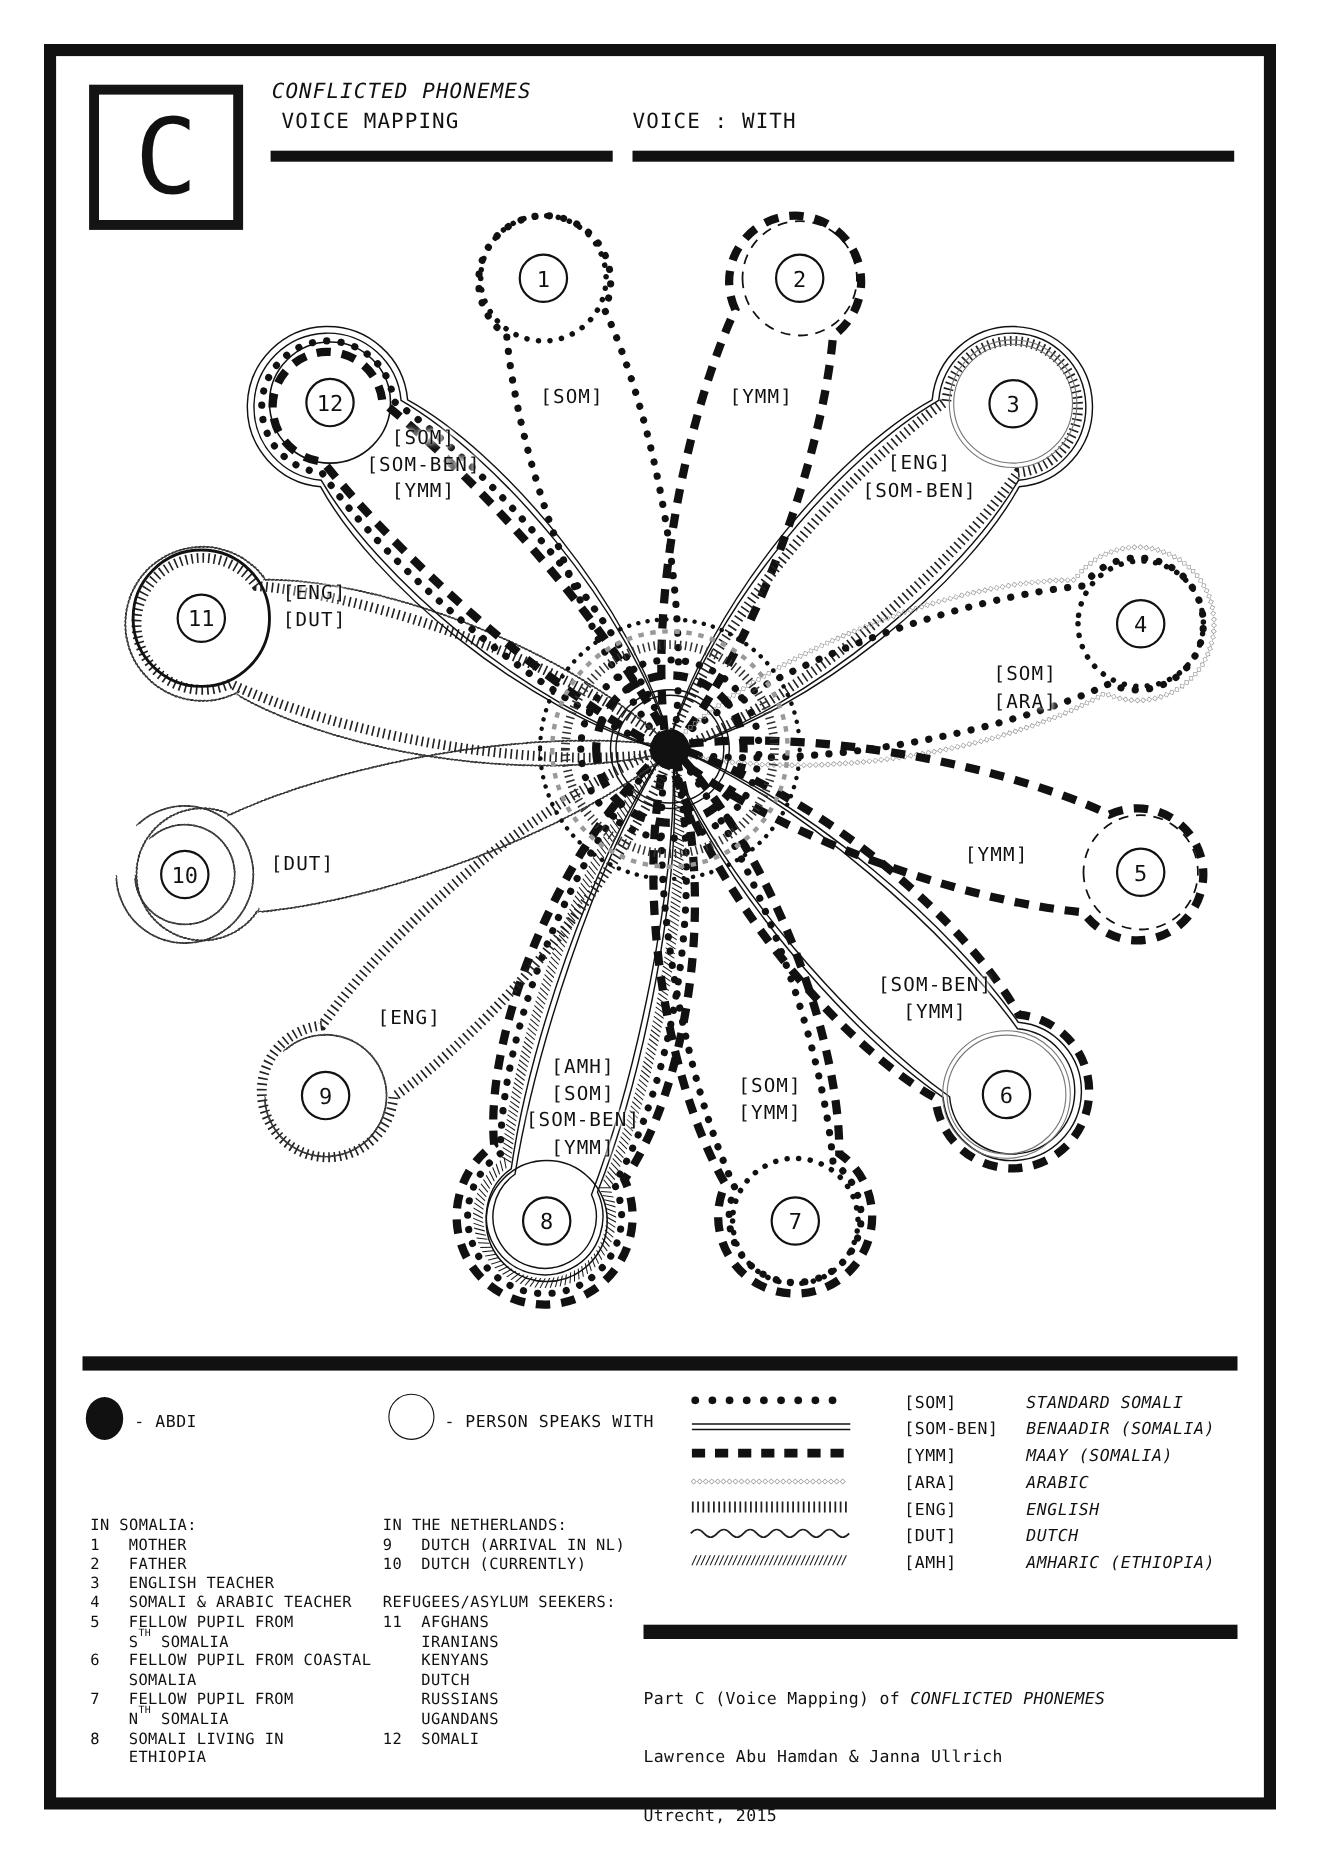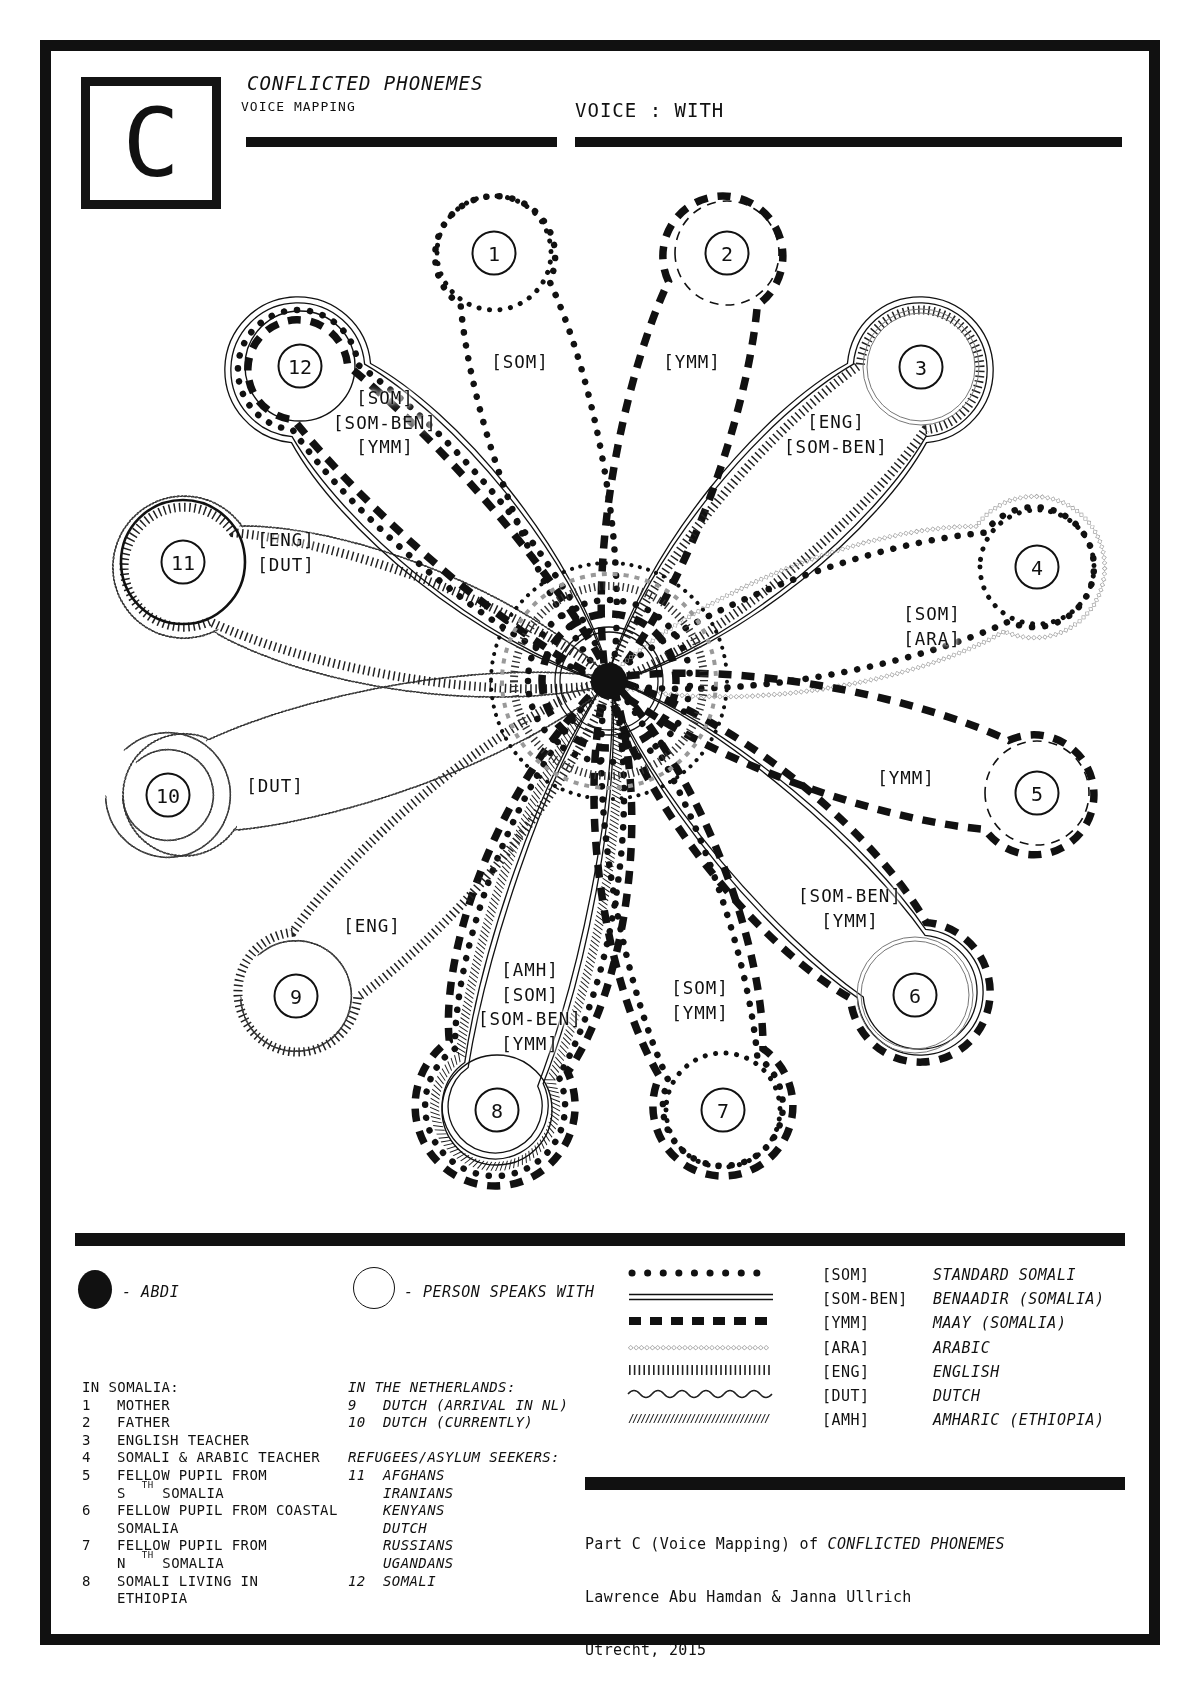--- a/index.html
+++ b/index.html
@@ -5,46 +5,46 @@
   html,body{margin:0;padding:0;}
   body{width:1200px;height:1685px;background:#fff;position:relative;overflow:hidden;
        font-family:"DejaVu Sans Mono","Liberation Mono",monospace;color:#111;}
   .frame{position:absolute;left:40px;top:40px;width:1120px;height:1605px;
          border:11px solid #111;box-sizing:border-box;z-index:0;}
   
   .cbox{position:absolute;left:81px;top:77px;width:140px;height:132px;border:9px solid #141414;
         box-sizing:border-box;display:flex;align-items:center;justify-content:center;
         font-size:95px;z-index:4;background:#fff;}
   .title{position:absolute;left:247px;top:72px;font-size:19px;font-style:italic;letter-spacing:1px;z-index:4;}
-  .subtitle{position:absolute;left:241px;top:99px;font-size:13px;letter-spacing:1px;z-index:4;}
+  .subtitle{position:absolute;left:256px;top:99px;font-size:19px;letter-spacing:1px;z-index:4;}
   .voice{position:absolute;left:575px;top:99px;font-size:19px;letter-spacing:1px;z-index:4;}
   .bar{position:absolute;background:#111;z-index:4;}
   
   #diagram-svg{position:absolute;left:0;top:0;width:1200px;height:1685px;z-index:1;}
   .node{position:absolute;width:41px;height:41px;border:2.3px solid #111;border-radius:50%;
         background:#fff;display:flex;align-items:center;justify-content:center;font-size:20px;
         transform:translate(-50%,-50%);z-index:3;}
   .nlabel{position:absolute;transform:translate(-50%,-50%);text-align:center;font-size:17.5px;
         line-height:24.5px;letter-spacing:1px;z-index:3;white-space:nowrap;
         text-shadow:0 0 6px #fff,0 0 6px #fff,0 0 3px #fff;}
   .nlabel span{display:block;}
   
   .dotabdi{position:absolute;left:78px;top:1270px;width:34px;height:39px;border-radius:50%;background:#111;z-index:4;}
   .circperson{position:absolute;left:353px;top:1267px;width:42px;height:42px;border:1.7px solid #111;
         border-radius:50%;box-sizing:border-box;z-index:4;background:#fff;}
-  .lglabel{position:absolute;font-size:15px;letter-spacing:0.5px;z-index:4;font-style:italic;}
+  .lglabel{position:absolute;font-size:15px;letter-spacing:0.5px;z-index:4;}
   .lgrow{position:absolute;left:626px;width:505px;height:24px;z-index:4;}
   .ls{position:absolute;left:0;top:1px;width:150px;height:16px;}
   .lgcode{position:absolute;left:196px;top:2px;font-size:15px;letter-spacing:0.5px;}
   .lgname{position:absolute;left:307px;top:2px;font-size:15px;font-style:italic;letter-spacing:0.5px;}
   
   .listcol{position:absolute;font-size:14px;line-height:17.6px;letter-spacing:0.4px;z-index:4;}
   .lrow{display:flex;height:17.6px;white-space:pre;}
   .lrow .num{width:35px;flex:none;}
-  .listcol sup{font-size:9px;line-height:0;margin-left:16px;}
+  .listcol sup{font-size:9px;line-height:0;}
   
   .credits{position:absolute;left:585px;top:1500px;font-size:15px;line-height:17.8px;
         letter-spacing:0.3px;z-index:4;white-space:pre;}
   .credits .it{font-style:italic;}
 </style>
 </head>
 <body>
 
 <div class="frame"></div>
 
@@ -267,21 +267,21 @@
   <div class="lrow"><span class="num">5</span><span>FELLOW PUPIL FROM</span></div>
   <div class="lrow"><span class="num"></span><span>S</span><sup>TH</sup><span> SOMALIA</span></div>
   <div class="lrow"><span class="num">6</span><span>FELLOW PUPIL FROM COASTAL</span></div>
   <div class="lrow"><span class="num"></span><span>SOMALIA</span></div>
   <div class="lrow"><span class="num">7</span><span>FELLOW PUPIL FROM</span></div>
   <div class="lrow"><span class="num"></span><span>N</span><sup>TH</sup><span> SOMALIA</span></div>
   <div class="lrow"><span class="num">8</span><span>SOMALI LIVING IN</span></div>
   <div class="lrow"><span class="num"></span><span>ETHIOPIA</span></div>
 </div>
 
-<div class="listcol" style="left:348px;top:1379px;font-style:italic;">
+<div class="listcol" style="left:348px;top:1379px;">
   <div class="lrow">IN THE NETHERLANDS:</div>
   <div class="lrow"><span class="num">9</span><span>DUTCH (ARRIVAL IN NL)</span></div>
   <div class="lrow"><span class="num">10</span><span>DUTCH (CURRENTLY)</span></div>
   <div class="lrow"></div>
   <div class="lrow">REFUGEES/ASYLUM SEEKERS:</div>
   <div class="lrow"><span class="num">11</span><span>AFGHANS</span></div>
   <div class="lrow"><span class="num"></span><span>IRANIANS</span></div>
   <div class="lrow"><span class="num"></span><span>KENYANS</span></div>
   <div class="lrow"><span class="num"></span><span>DUTCH</span></div>
   <div class="lrow"><span class="num"></span><span>RUSSIANS</span></div>

